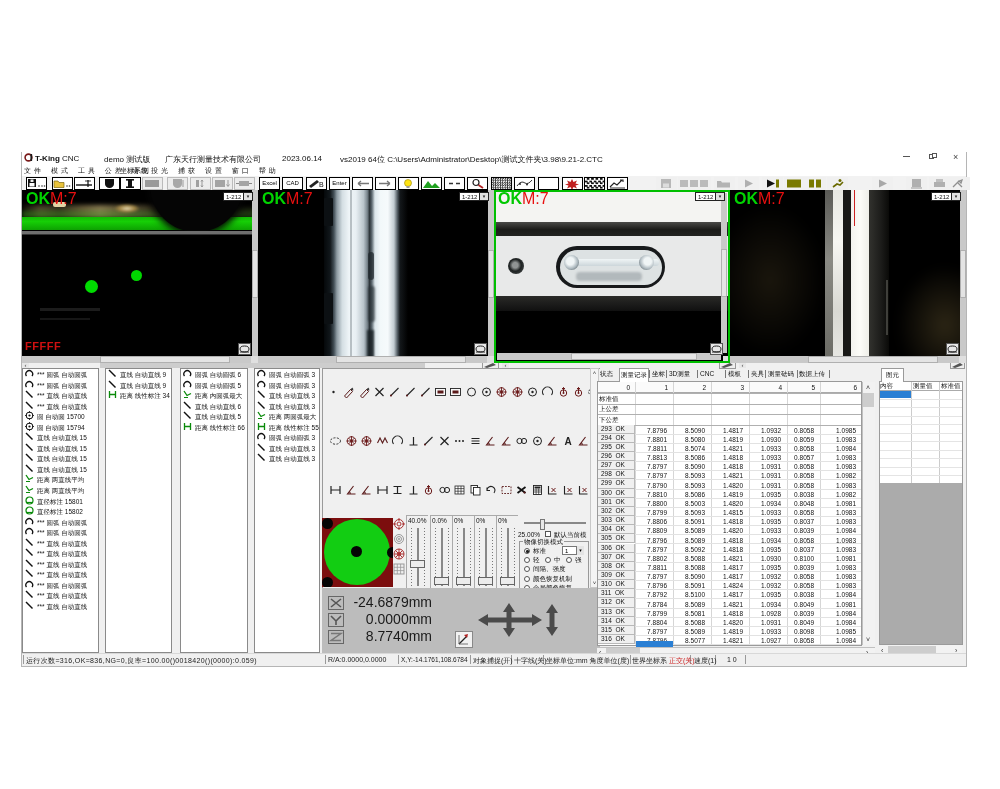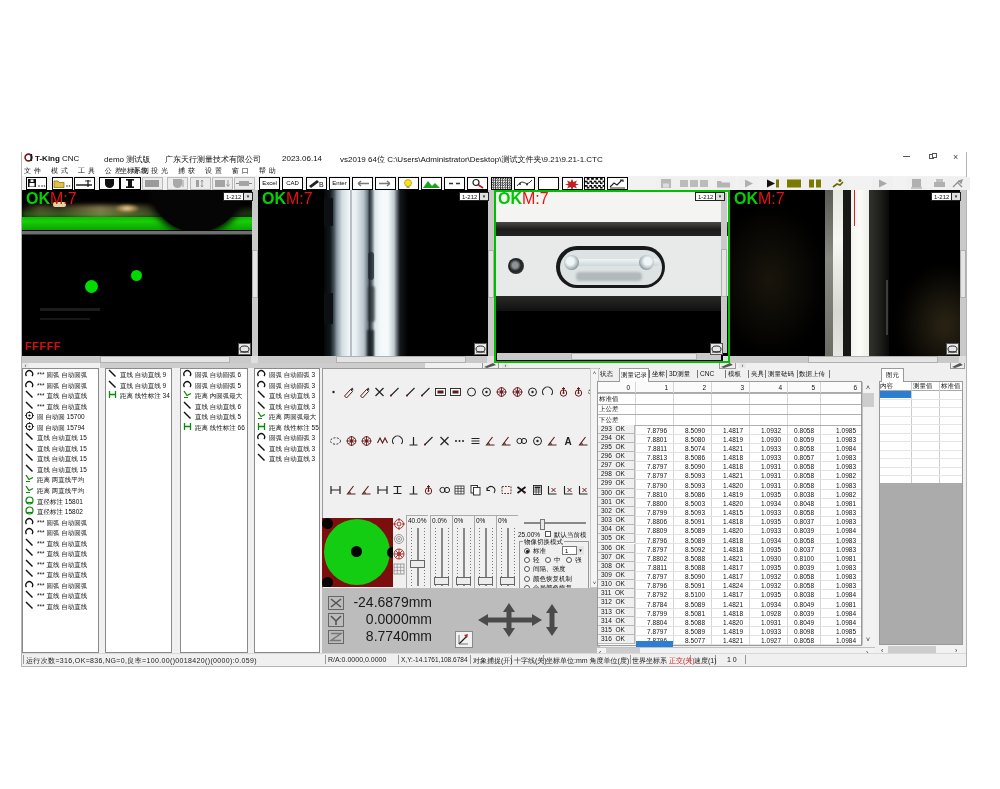--- a/index.html
+++ b/index.html
@@ -47,21 +47,21 @@
 <svg width="9" height="9">
       <circle cx="4.5" cy="4.5" r="3.4" fill="none" stroke="#7a1a1a" stroke-width="1.6"></circle>
       <rect x="6.4" y="1" width="1.7" height="7" fill="#1a1a1a"></rect>
     </svg>
   </div>
 <div class="abs t9" style="left:35px;top:154px;font-weight:bold;font-size:8px;">T-King</div>
 <div class="abs t9" style="left:62px;top:154px;font-size:8px;">CNC</div>
 <div class="abs t9" style="left:104px;top:154px;font-size:8px;">demo 测试版</div>
 <div class="abs t9" style="left:165px;top:154px;font-size:8px;">广东天行测量技术有限公司</div>
 <div class="abs t9" style="left:282px;top:154px;font-size:8px;">2023.06.14</div>
-<div class="abs t9" style="left:340px;top:154px;font-size:8px;">vs2019 64位  C:\Users\Administrator\Desktop\测试文件夹\9.21\9.21-1.CTC</div>
+<div class="abs t9" style="left:340px;top:154px;font-size:8px;">vs2019 64位  C:\Users\Administrator\Desktop\测试文件夹\3.98\9.21-2.CTC</div>
 <div class="abs" style="left:903px;top:156px;width:7px;height:1px;background:#555;"></div>
 <div class="abs" style="left:929px;top:154px;width:5px;height:5px;border:1px solid #555;"></div>
 <div class="abs" style="left:932px;top:153px;width:5px;height:5px;border:1px solid #555;background:#fff;"></div>
 <div class="abs" style="left:953px;top:152px;font-size:9px;color:#444;">×</div>
 
 <div class="abs" style="left:22px;top:164px;width:944px;height:12px;background:#fff;"></div>
 <div class="abs t7" style="left:24px;top:166px;letter-spacing:3px;word-spacing:2px;">文件 模式 工具 公差 绘制</div>
 <div class="abs t7" style="left:120px;top:166px;">坐标系统</div>
 <div class="abs t7" style="left:151px;top:166px;letter-spacing:3px;word-spacing:2px;">投光 捕获 设置 窗口 帮助</div>
 

